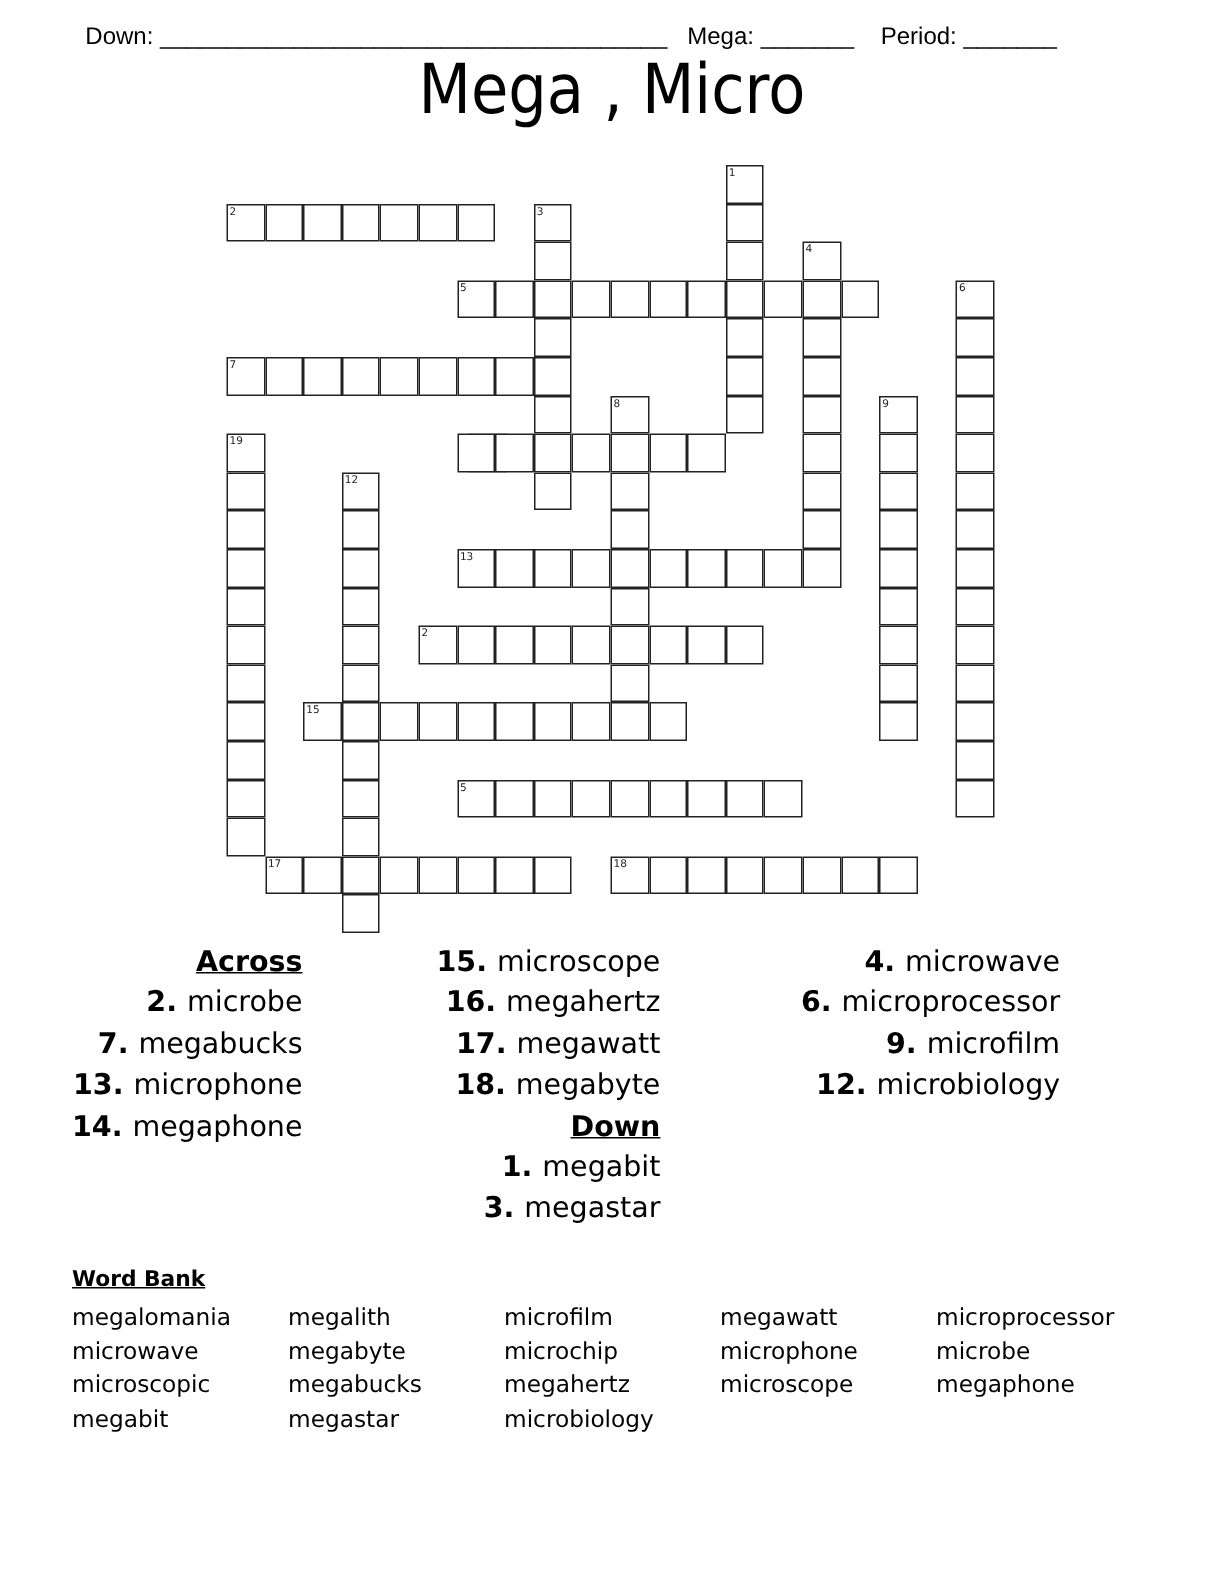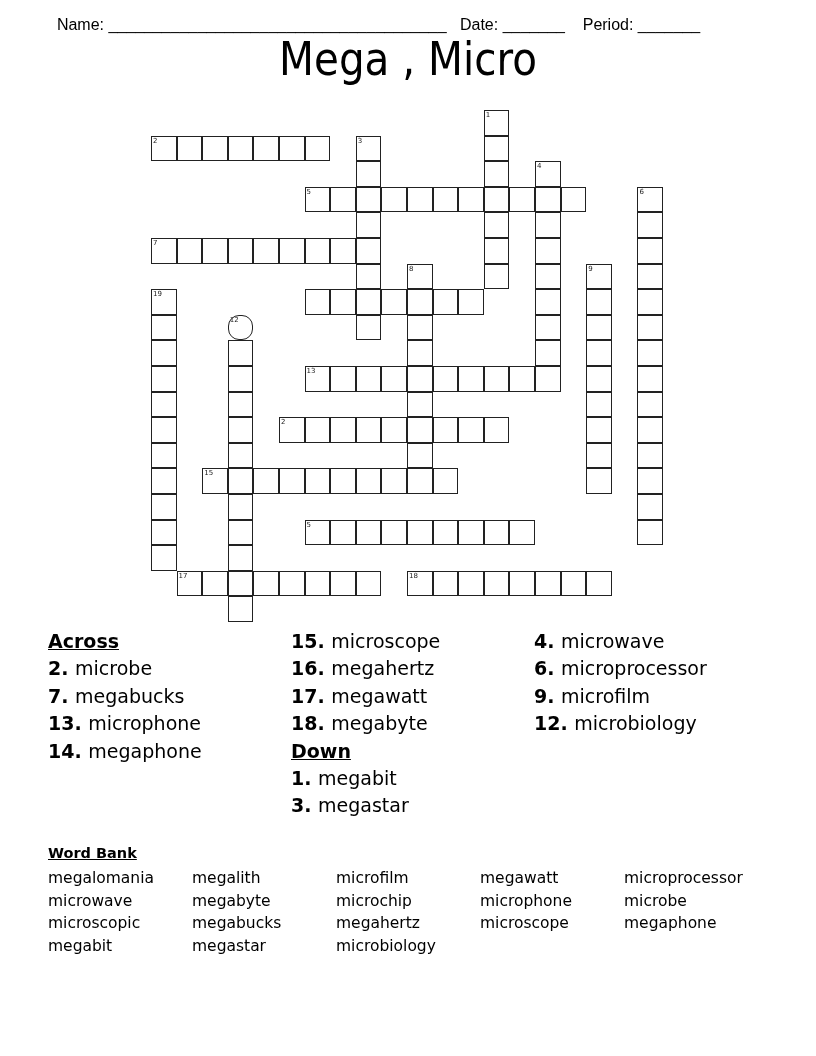--- a/index.html
+++ b/index.html
@@ -4,32 +4,32 @@
   <style>
     html, body { margin: 0; padding: 0; background: #ffffff; }
     body { width: 816px; height: 1056px; position: relative; overflow: hidden; color: #000; }
     .header { position: absolute; top: -2px; left: 48px; font-family: "Liberation Sans", sans-serif; font-size: 16px; white-space: pre; }
     .header span { margin-right: 0; }
     .title { position: absolute; top: 32px; left: 0; width: 816px; text-align: center; font-family: "DejaVu Sans", sans-serif; font-size: 46px; letter-spacing: 0px; transform: scaleX(0.88); }
     #grid { position: absolute; left: 0; top: 0; }
     .cell { position: absolute; width: 25.6px; height: 25.6px; box-sizing: border-box; border: 1.5px solid #222; background: #fff; }
     .cell .num { position: absolute; top: 0px; left: 1px; font-family: "DejaVu Sans", sans-serif; font-size: 7px; line-height: 8px; color: #222; }
     .clues { position: absolute; top: 628px; font-family: "DejaVu Sans", sans-serif; font-size: 19px; line-height: 27.4px; }
-    .clues .line { white-space: nowrap; transform-origin: left; }
+    .clues .line { white-space: nowrap; transform-origin: left; text-align: right; }
     .clues .n { font-weight: bold; }
     .clues .head { font-weight: bold; text-decoration: underline; }
     .bank-title { position: absolute; top: 845px; left: 48px; font-family: "DejaVu Sans", sans-serif; font-size: 14.5px; font-weight: bold; text-decoration: underline; }
     .bank { position: absolute; top: 867px; left: 48px; font-family: "DejaVu Sans", sans-serif; font-size: 15.5px; line-height: 22.7px; display: grid; grid-template-columns: 144px 144px 144px 144px 144px; }
     .bank div { white-space: nowrap; }
   </style>
 </head>
 <body>
 
 <div class="header">
-  <span>Name: ______________________________________</span>   <span>Date: _______</span>    <span>Period: _______</span>
+  <span>Down: ______________________________________</span>   <span>Mega: _______</span>    <span>Period: _______</span>
 </div>
 
 <div class="title">Mega , Micro</div>
 
 <div id="grid">
     <div class="cell" style="left: 483.8px; top: 110px;">
       <span class="num">1</span>
     </div>
     <div class="cell" style="left: 483.8px; top: 135.6px;"></div>
     <div class="cell" style="left: 483.8px; top: 161.2px;"></div>
@@ -139,21 +139,21 @@
     <div class="cell" style="left: 151px; top: 519.6px;"></div>
     <div class="cell" style="left: 151px; top: 545.2px;"></div>
     <div class="cell" style="left: 279px; top: 289.2px; margin-left: 33px;">
       <span class="num">11</span>
     </div>
     <div class="cell" style="left: 304.6px; top: 289.2px;"></div>
     <div class="cell" style="left: 330.2px; top: 289.2px;"></div>
     <div class="cell" style="left: 381.4px; top: 289.2px;"></div>
     <div class="cell" style="left: 432.6px; top: 289.2px;"></div>
     <div class="cell" style="left: 458.2px; top: 289.2px;"></div>
-    <div class="cell" style="left: 227.8px; top: 314.8px; border-radius: 11px;">
+    <div class="cell" style="left: 227.8px; top: 314.8px;">
       <span class="num">12</span>
     </div>
     <div class="cell" style="left: 227.8px; top: 340.4px;"></div>
     <div class="cell" style="left: 227.8px; top: 366px;"></div>
     <div class="cell" style="left: 227.8px; top: 391.6px;"></div>
     <div class="cell" style="left: 227.8px; top: 417.2px;"></div>
     <div class="cell" style="left: 227.8px; top: 442.8px;"></div>
     <div class="cell" style="left: 227.8px; top: 468.4px;"></div>
     <div class="cell" style="left: 227.8px; top: 494px;"></div>
     <div class="cell" style="left: 227.8px; top: 519.6px;"></div>

